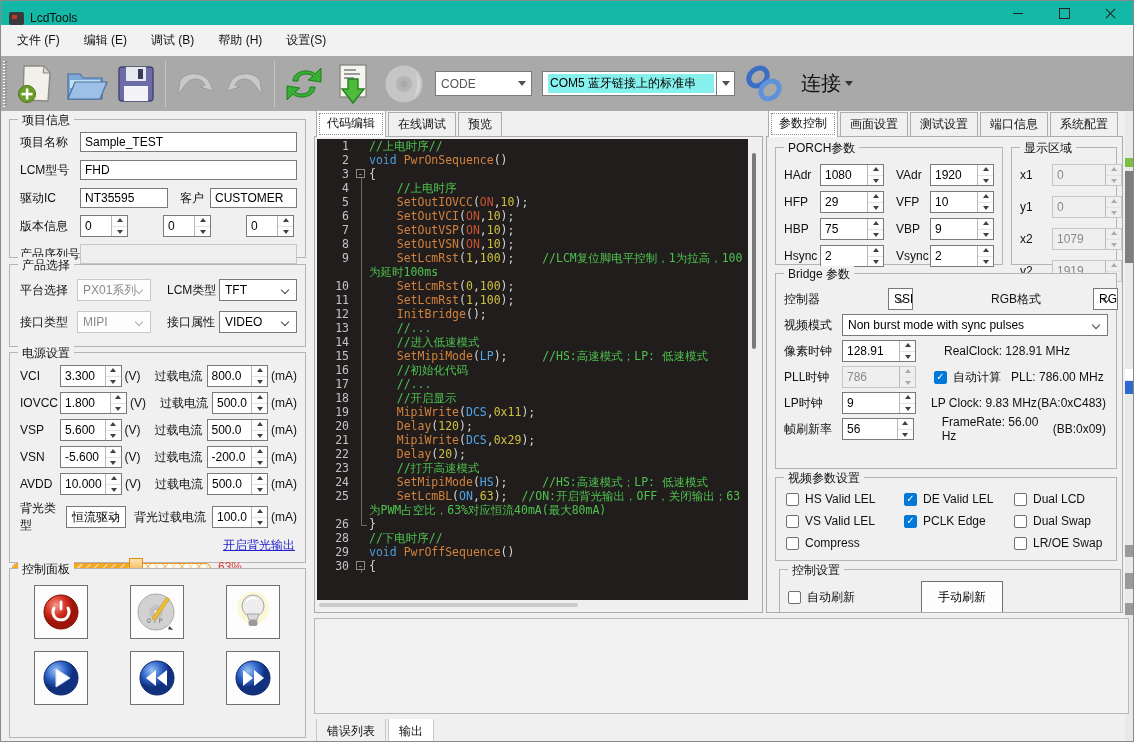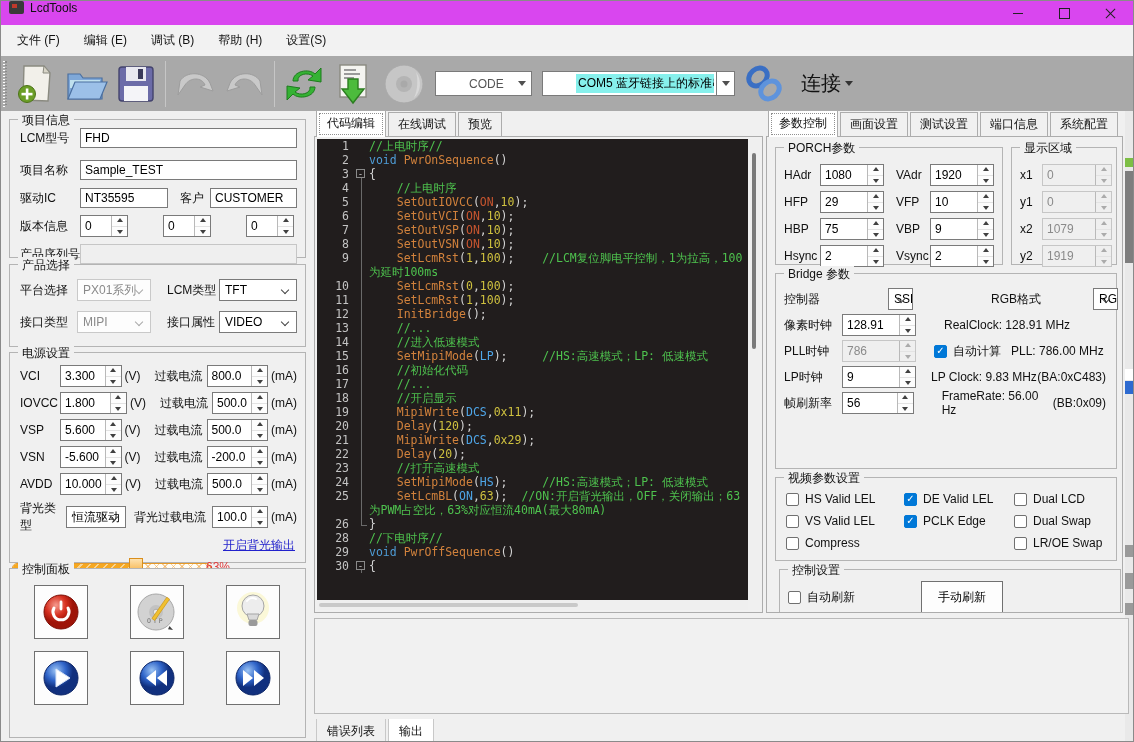--- a/index.html
+++ b/index.html
@@ -1,41 +1,41 @@
 <!DOCTYPE html>
 <html><head>
 <meta charset="utf-8">
 <style>
   html,body{margin:0;padding:0;}
   body{width:1134px;height:742px;position:relative;overflow:hidden;background:#F0F0F0;
        font-family:"Liberation Sans","DejaVu Sans",sans-serif;font-size:12px;color:#000;
        border:1px solid #8a8a8a;box-sizing:border-box;}
   .abs{position:absolute;}
   
-  #titlebar{left:0;top:0;width:100%;height:24px;background:#d946ef;display:flex;align-items:flex-start;}
+  #titlebar{left:0;top:0;width:100%;height:24px;background:#14b8a6;display:flex;align-items:flex-end;}
   #appicon{width:15px;height:13px;margin:0 6px 0 8px;background:#3a3a3a;border-radius:2px;position:relative;}
   #appicon::after{content:"";position:absolute;left:3px;top:3px;width:5px;height:4px;background:#c0392b;}
   #apptitle{font-size:12px;color:#111;}
   .wbtns{margin-left:auto;display:flex;height:100%;}
   .wbtn{width:46px;height:100%;display:flex;align-items:center;justify-content:center;}
   .gl-min{width:10px;height:1px;background:#222;}
   .gl-max{width:9px;height:9px;border:1px solid #222;}
   .gl-close{position:relative;width:11px;height:11px;}
   .gl-close::before,.gl-close::after{content:"";position:absolute;left:-1px;top:5px;width:13px;height:1px;background:#222;}
   .gl-close::before{transform:rotate(45deg);} .gl-close::after{transform:rotate(-45deg);}
   
   #menubar{left:0;top:24px;width:100%;height:31px;background:#F2F2F2;display:flex;align-items:center;padding-left:4px;box-sizing:border-box;}
   .mi{padding:4px 12px;color:#111;}
   
   #toolbar{left:0;top:55px;width:100%;height:55px;background:#A9A9A9;display:flex;align-items:center;}
   #grip{width:5px;height:46px;margin:0 3px 0 2px;background:repeating-linear-gradient(#fff 0 1px,transparent 1px 3px),repeating-linear-gradient(#8a8a8a 0 1px,transparent 1px 3px);background-size:2px 100%,2px 100%;background-position:0 0,2px 1px;background-repeat:repeat-y;}
   .tbtn{width:50px;height:48px;display:flex;align-items:center;justify-content:center;}
   .tsep{width:1px;height:46px;background:#C6C6C6;margin:0 4px;}
   .combo{height:23px;background:#fff;border:1px solid #7a7a7a;display:flex;align-items:center;padding:0 2px 0 5px;position:relative;}
-  .combo .cv{flex:1;white-space:nowrap;overflow:hidden;margin-left:28px;}
+  .combo .cv{flex:1;white-space:nowrap;overflow:hidden;}
   .car{width:0;height:0;border:4px solid transparent;border-top:5px solid #505050;margin:4px 3px 0 4px;}
   #codecombo{width:88px;margin-left:6px;color:#555;}
   #comcombo{width:166px;margin-left:10px;}
   #comcombo .cv{background:#86F0EC;padding:1px 2px;}
   #comdrop{width:17px;height:23px;background:#fff;border:1px solid #7a7a7a;border-left:none;display:flex;align-items:center;justify-content:center;}
   #connect{display:flex;align-items:center;margin-left:14px;color:#111;font-size:20px;}
   #connect .car{border-top-color:#333;}
   
   .gb{position:absolute;border:1px solid #B4B4B4;background:#F0F0F0;box-sizing:border-box;}
   .gt{position:absolute;top:-8px;left:8px;background:#F0F0F0;padding:0 4px;font-size:12px;color:#111;}
@@ -85,30 +85,30 @@
   .fold.box::after{content:"";position:absolute;left:6px;top:11px;bottom:0;width:1px;background:#6a6a6a;}
   .crow:nth-child(30) .fold.box::after{display:none;}
   .ct{flex:1;white-space:pre-wrap;word-break:break-all;padding-right:4px;}
   .cm{color:#4EC24E;} .kw{color:#4E9CD6;} .fn{color:#D2823C;} .nm{color:#CFC13F;} .cb2{color:#4FA6E8;} .cr{color:#C8552F;} .pl{color:#D4D4D4;}
   
   #slider{position:relative;height:24px;margin:2px 4px 0 2px;}
   #strack{position:absolute;left:0;top:7px;width:197px;height:9px;border:1px solid #E69A28;border-radius:5px;overflow:hidden;background:#FFFDF6;}
   #sfill{position:absolute;left:0;top:0;bottom:0;width:63%;background:#F6A821;background-image:repeating-linear-gradient(135deg,rgba(255,255,255,.5) 0 1.5px,transparent 1.5px 6px);}
   #srest{position:absolute;left:63%;top:0;bottom:0;right:0;background-image:repeating-linear-gradient(45deg,rgba(240,170,80,.55) 0 1px,transparent 1px 6px),repeating-linear-gradient(-45deg,rgba(240,170,80,.55) 0 1px,transparent 1px 6px);}
   #sthumb{position:absolute;left:117px;top:2px;width:14px;height:19px;background:linear-gradient(#FDE2B0,#F5A52A);border:1px solid #D98E1C;clip-path:polygon(0 0,100% 0,100% 55%,50% 100%,0 55%);box-sizing:border-box;}
-  #spct{position:absolute;left:194px;top:4px;color:#E03A3A;}
+  #spct{position:absolute;left:206px;top:4px;color:#E03A3A;}
   a.morelink{color:#2222CC;text-decoration:underline;}
   
   #ctrlgrid{position:absolute;left:24px;top:16px;display:grid;grid-template-columns:repeat(3,54px);grid-gap:12px 42px;}
   .cbtn{width:54px;height:54px;border:1px solid #707070;background:#FDFDFD;display:flex;align-items:center;justify-content:center;box-sizing:border-box;}
   
   #rpanel{left:765px;top:25px;width:357px;height:477px;overflow:hidden;}
   .grid2{display:grid;grid-template-columns:36px 66px 44px 66px;grid-row-gap:5px;align-items:center;padding:16px 0 0 8px;}
   .grid2 .plbl2{padding-left:10px;}
-  .gridD{display:grid;grid-template-columns:22px 72px;grid-row-gap:5px;align-items:center;padding:16px 0 0 8px;}
+  .gridD{display:grid;grid-template-columns:22px 72px;grid-row-gap:5px;align-items:center;padding:16px 0 0 8px;gap:10px;}
   .brow{display:flex;align-items:center;height:22px;margin:4px 8px 0 8px;}
   .info{color:#111;}
   .gridV{display:grid;grid-template-columns:118px 110px 106px;grid-row-gap:8px;padding:14px 0 0 10px;}
   .vcell{display:flex;align-items:center;}
   .btn{border:1px solid #707070;background:#FDFDFD;display:flex;align-items:center;justify-content:center;}
   
   #outbox{left:313px;top:507px;width:815px;height:96px;background:#F1F1F1;border:1px solid #B9B9B9;box-sizing:border-box;}
   #btabs{left:315px;top:608px;height:24px;display:flex;align-items:flex-start;}
   .btab{padding:4px 10px;background:#F0F0F0;border:1px solid #C8C8C8;border-top:none;margin-right:2px;color:#111;}
   .btab.active{background:#fff;padding-bottom:6px;}
@@ -226,27 +226,27 @@
   <div id="connect">
     <span>连接</span>
     <span class="car"></span>
   </div>
 </div>
 
 <div class="abs" id="main" style="left:0;top:110px;width:1134px;height:632px;background:#F0F0F0;">
 
   <div class="gb" style="left:8px;top:8px;width:297px;height:139px;">
     <span class="gt">项目信息</span>
+    <div class="lrow" style="margin:12px 8px 0 10px;">
+      <span class="lbl" style="width:60px;">项目名称</span>
+      <span class="tb" style="flex:1;">Sample_TEST</span>
+    </div>
     <div class="lrow" style="margin:8px 8px 0 10px;">
       <span class="lbl" style="width:60px;">LCM型号</span>
       <span class="tb" style="flex:1;">FHD</span>
-    </div>
-    <div class="lrow" style="margin:12px 8px 0 10px;">
-      <span class="lbl" style="width:60px;">项目名称</span>
-      <span class="tb" style="flex:1;">Sample_TEST</span>
     </div>
     <div class="lrow" style="margin:8px 8px 0 10px;">
       <span class="lbl" style="width:60px;">驱动IC</span>
       <span class="tb" style="width:88px;">NT35595</span>
       <span class="lbl" style="margin:0 6px 0 12px;">客户</span>
       <span class="tb" style="flex:1;">CUSTOMER</span>
     </div>
     <div class="lrow" style="margin:7px 8px 0 10px;">
       <span class="lbl" style="width:60px;">版本信息</span>
       <span class="spin" style="width:48px;">
@@ -771,20 +771,24 @@
 
     <div class="gb" style="left:8px;top:136px;width:342px;height:196px;">
       <span class="gt">Bridge 参数</span>
       <div class="brow" style="margin-top:14px;gap:46px;">
         <span class="lbl" style="width:58px;">控制器</span>
         <span class="sel" style="width:86px;">SSD2828</span>
         <span class="lbl" style="margin-left:32px;width:56px;">RGB格式</span>
         <span class="sel" style="width:82px;">RGB888</span>
       </div>
       <div class="brow">
+        <span class="lbl" style="width:58px;">视频模式</span>
+        <span class="sel" style="flex:1;">Non burst mode with sync pulses</span>
+      </div>
+      <div class="brow">
         <span class="lbl" style="width:58px;">像素时钟</span>
         <span class="spin" style="width:74px;">
             <span class="sv">128.91</span>
             <span class="sb">
               <span class="su"></span>
               <span class="sd"></span>
             </span>
           </span>
         <span class="info" style="margin-left:28px;">RealClock: 128.91 MHz</span>
       </div>

